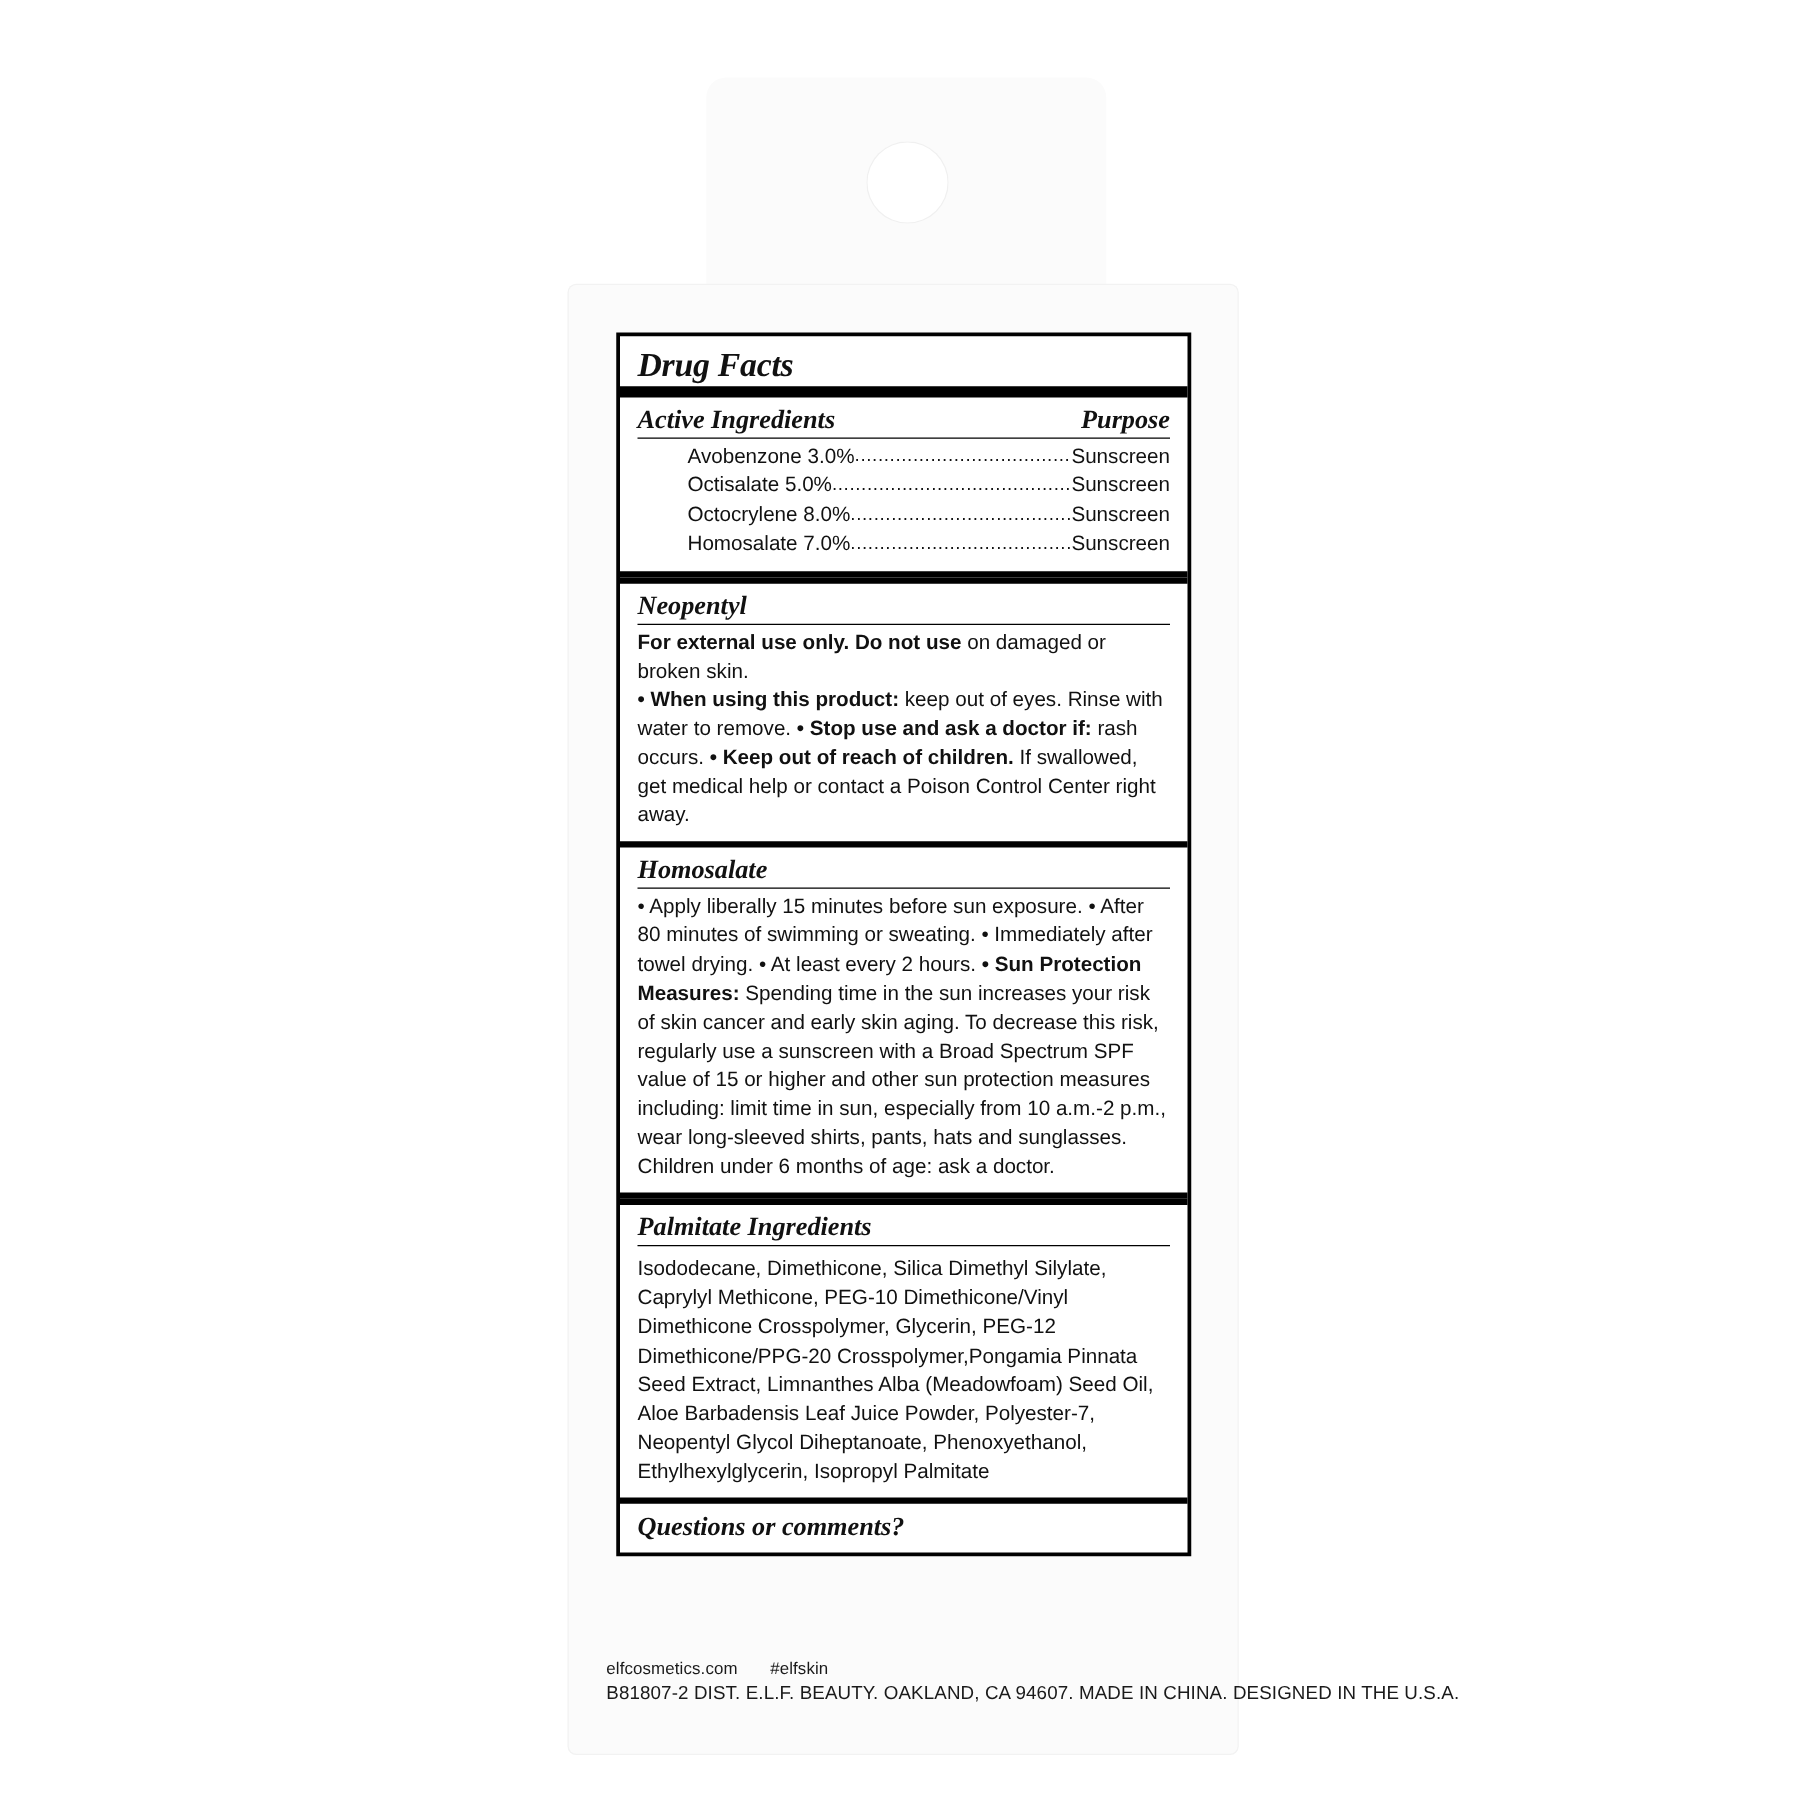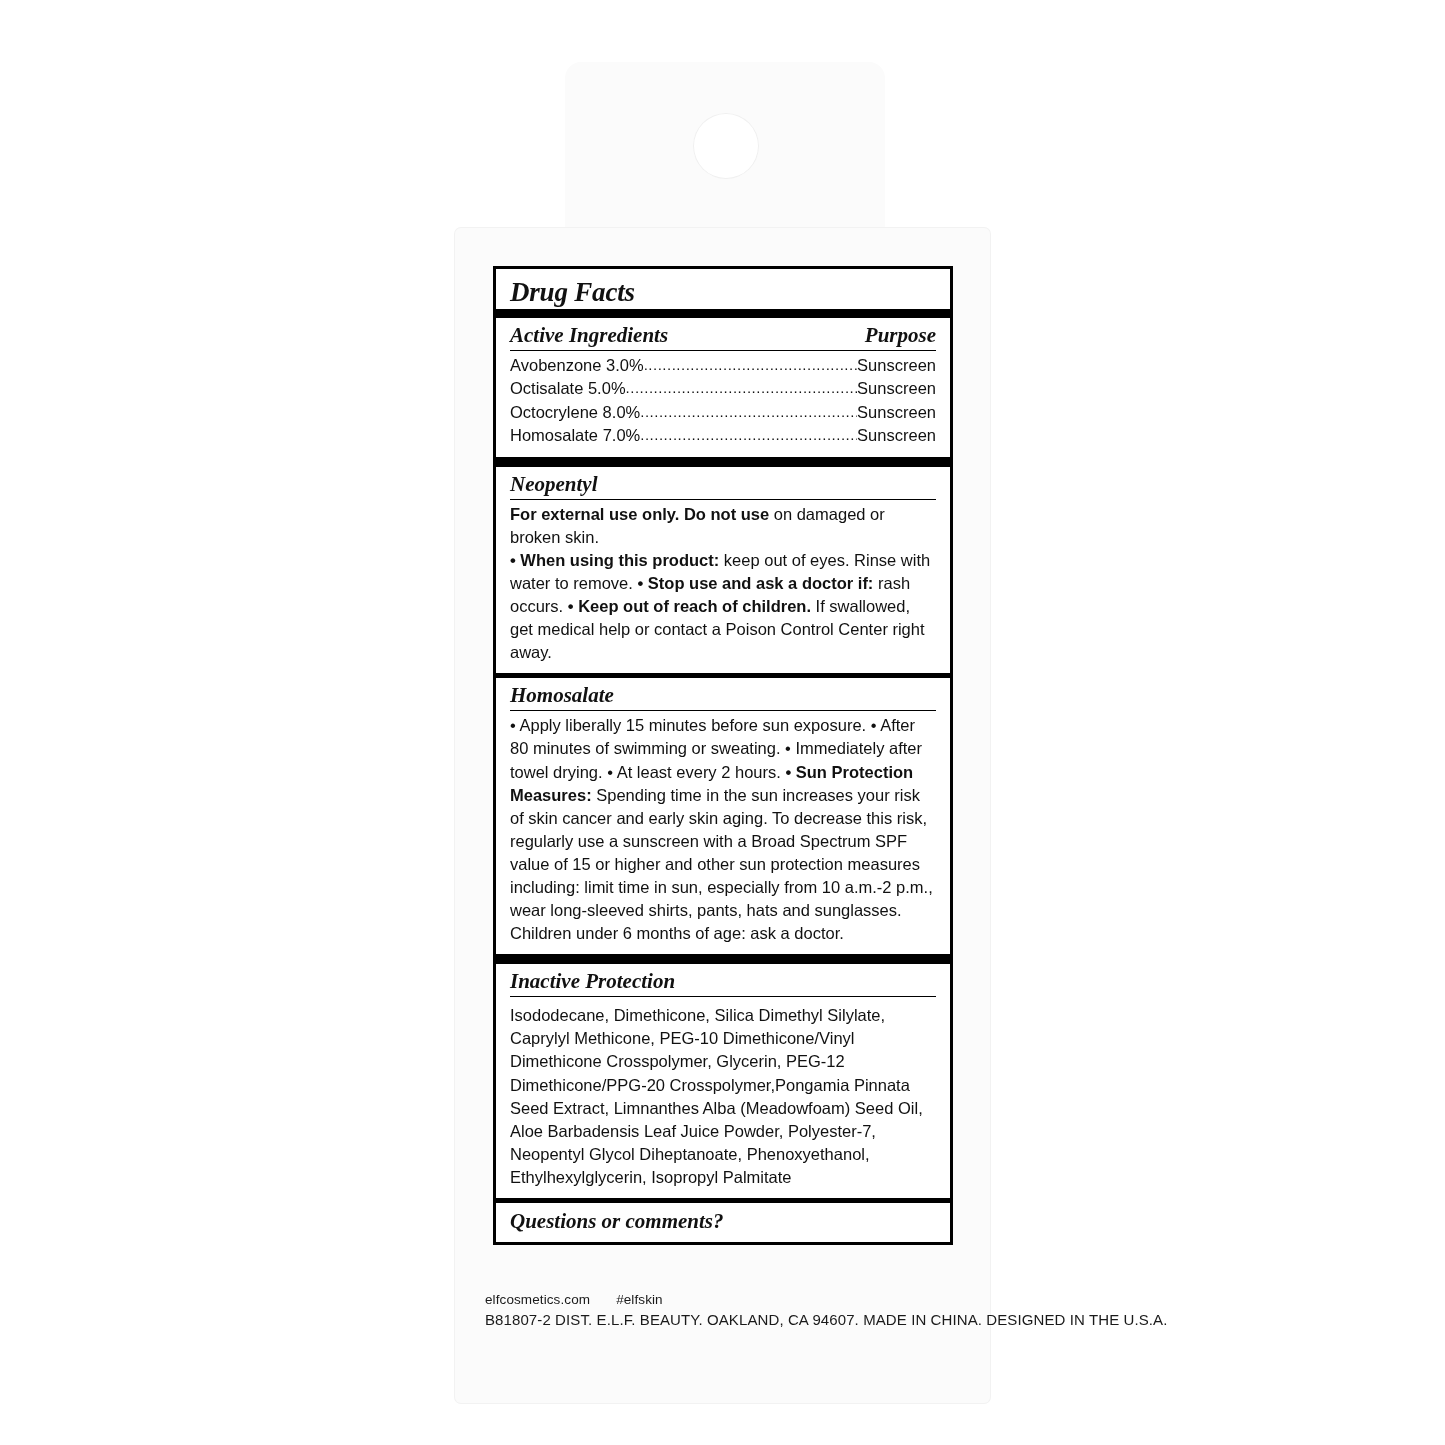--- a/index.html
+++ b/index.html
@@ -81,21 +81,21 @@
     padding-bottom: 2px;
     margin-bottom: 3px;
   }
   .ing-row {
     display: flex;
     align-items: baseline;
     font-size: 16.5px;
     line-height: 1.42;
     white-space: nowrap;
   }
-  .ing-name { flex: 0 0 auto; }
+  .ing-name { flex: 0 0 auto; margin-left: 40px; }
   .dots {
     flex: 1 1 auto;
     overflow: hidden;
     letter-spacing: 0.5px;
     font-size: 15px;
     margin: 0 0 0 0;
     position: relative;
     top: -1px;
   }
   .ing-purpose { flex: 0 0 auto; }
@@ -118,21 +118,21 @@
     font-family: "Liberation Serif", serif;
     font-weight: bold;
     font-style: italic;
     font-size: 21px;
   }
 
   
   .footer {
     position: absolute;
     left: 485px;
-    top: 1292px;
+    top: 1327px;
     width: 500px;
     font-size: 13.5px;
     color: #1a1a1a;
     letter-spacing: 0.1px;
   }
   .footer-line1 {
     display: flex;
     gap: 26px;
     margin-bottom: 4px;
   }
@@ -210,21 +210,21 @@
     </div>
   </div>
 
   <div class="rule-med"></div>
 
 
   <div class="rule-med"></div>
 
   <div class="sect">
     <div class="sect-head">
-      <span>Inactive Protection</span>
+      <span>Palmitate Ingredients</span>
     </div>
     <div class="body-text" style="margin-top:7px">Isododecane, Dimethicone, Silica Dimethyl Silylate, Caprylyl Methicone, PEG-10 Dimethicone/Vinyl Dimethicone Crosspolymer, Glycerin, PEG-12 Dimethicone/PPG-20 Crosspolymer,Pongamia Pinnata Seed Extract, Limnanthes Alba (Meadowfoam) Seed Oil, Aloe Barbadensis Leaf Juice Powder, Polyester-7, Neopentyl Glycol Diheptanoate, Phenoxyethanol, Ethylhexylglycerin, Isopropyl Palmitate</div>
   </div>
 
   <div class="rule-med"></div>
 
   <div class="questions">
     <span class="q-label">Questions or comments?</span>
 
   </div>

